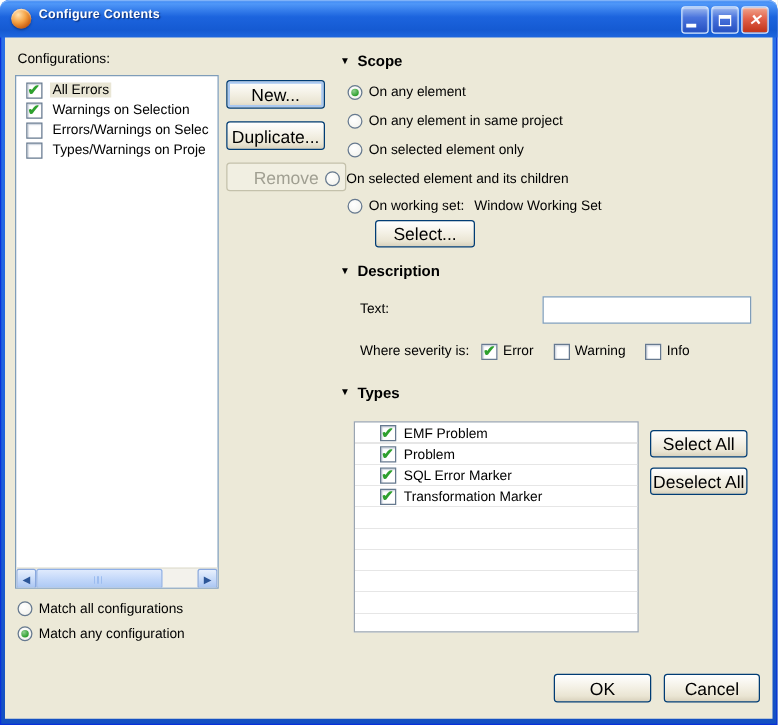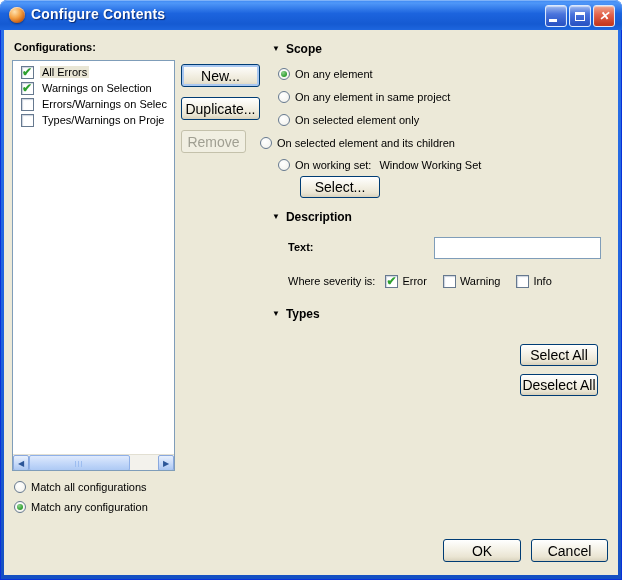--- a/index.html
+++ b/index.html
@@ -16,39 +16,39 @@
     border-radius:7px 7px 0 0;
     background:linear-gradient(180deg,#3b86f2 0%, #4f97f8 10%, #1c64de 45%, #155ad2 80%, #1e66de 100%);
     box-shadow:inset 0 1px 0 #7fb2f8;
   }
   .app-ico {
     position:absolute; left:9px; top:7px; width:16px; height:16px; border-radius:50%;
     background:radial-gradient(circle at 35% 30%, #ffe2b0, #f5a345 40%, #c85c10 75%, #8f3c05);
     box-shadow:0 1px 2px rgba(0,0,0,.4), inset 0 1px 1px rgba(255,255,255,.6);
   }
   .title {
-    position:absolute; left:31px; top:6px; color:#fff; font-weight:bold; font-size:14px;
+    position:absolute; left:31px; top:6px; color:#fff; font-weight:bold; font-size:10px;
     text-shadow:1px 1px 1px rgba(0,0,30,.55); letter-spacing:.2px;
   }
   .winbtns { position:absolute; right:7px; top:5px; display:flex; gap:2px; }
   .wb {
     width:22px; height:22px; border-radius:3px; border:1px solid #dbe9fd;
     display:flex; align-items:center; justify-content:center; cursor:pointer;
     background:linear-gradient(180deg,#9db9ef 0%, #4a74dd 40%, #2b55c5 90%);
     box-shadow:inset 0 1px 1px rgba(255,255,255,.5);
   }
   .wb.close { background:linear-gradient(180deg,#f0a58d 0%, #e2614a 45%, #c63a20 90%); }
   .glyph-min { width:8px; height:3px; background:#fff; align-self:flex-end; margin:0 0 4px -6px; }
   .glyph-max { width:10px; height:9px; border:1px solid #fff; border-top:3px solid #fff; background:transparent; }
   .glyph-x { color:#fff; font-weight:bold; font-size:12px; line-height:1; }
 
   .client { position:absolute; left:4px; top:30px; width:614px; height:545px; background:#ece9d8; }
 
   .abs { position:absolute; }
-  .lbl { color:#000;font-weight:bold; }
+  .lbl { color:#000; }
 
   
   .btn {
     position:absolute; border:1px solid #003c74; border-radius:3px;
     background:linear-gradient(180deg,#ffffff 0%, #f4f1e6 45%, #eae5d3 80%, #d9d2bd 100%);
     font-family:"Liberation Sans", sans-serif; font-size:14px; color:#000;
     display:flex; align-items:center; justify-content:center; cursor:pointer;
   }
   .btn.default { box-shadow:inset 0 0 0 2px #a9c8f1; }
   .btn[data-disabled="true"] {
@@ -171,21 +171,21 @@
           </span>
         <span class="sthumb"></span>
         <span class="sbtn right">
             <span>▶</span>
           </span>
       </div>
     </div>
 
     <div class="btn default" style="left:177px; top:34px; width:79px; height:23px;">New...</div>
     <div class="btn" style="left:177px; top:67px; width:79px; height:23px;">Duplicate...</div>
-    <div class="btn" style="left:177px; top:100px; width:65px; height:23px;" data-disabled="true">Remove</div>
+    <div class="btn" style="left:177px; top:100px; width:96px; height:23px;" data-disabled="true">Remove</div>
 
     <div class="abs row" style="left:10px; top:449px; height:16px;">
       <span class="rd" data-selected="false"></span>
       <span>Match all configurations</span>
     </div>
     <div class="abs row" style="left:10px; top:469px; height:16px;">
       <span class="rd" data-selected="true"></span>
       <span>Match any configuration</span>
     </div>
 
@@ -233,20 +233,39 @@
       <span>Warning</span>
       <span class="cb" style="margin-left:12px;" data-checked="false"></span>
       <span>Info</span>
     </div>
 
     <div class="sect" style="left:268px; top:277px;">
       <span class="tri">▼</span>
       <span>Types</span>
     </div>
 
+    <div class="types-list" style="left:279px; top:307px; width:228px; height:169px;">
+      <div class="types-lines"></div>
+      <div class="type-row" style="top:0px;">
+        <span class="cb" data-checked="true"></span>
+        <span>EMF Problem</span>
+      </div>
+      <div class="type-row" style="top:17px;">
+        <span class="cb" data-checked="true"></span>
+        <span>Problem</span>
+      </div>
+      <div class="type-row" style="top:34px;">
+        <span class="cb" data-checked="true"></span>
+        <span>SQL Error Marker</span>
+      </div>
+      <div class="type-row" style="top:51px;">
+        <span class="cb" data-checked="true"></span>
+        <span>Transformation Marker</span>
+      </div>
+    </div>
 
     <div class="btn" style="left:516px; top:314px; width:78px; height:22px;">Select All</div>
     <div class="btn" style="left:516px; top:344px; width:78px; height:22px;">Deselect All</div>
 
     <div class="btn" style="left:439px; top:509px; width:78px; height:23px;">OK</div>
     <div class="btn" style="left:527px; top:509px; width:77px; height:23px;">Cancel</div>
 
   </div>
 </div>
 

